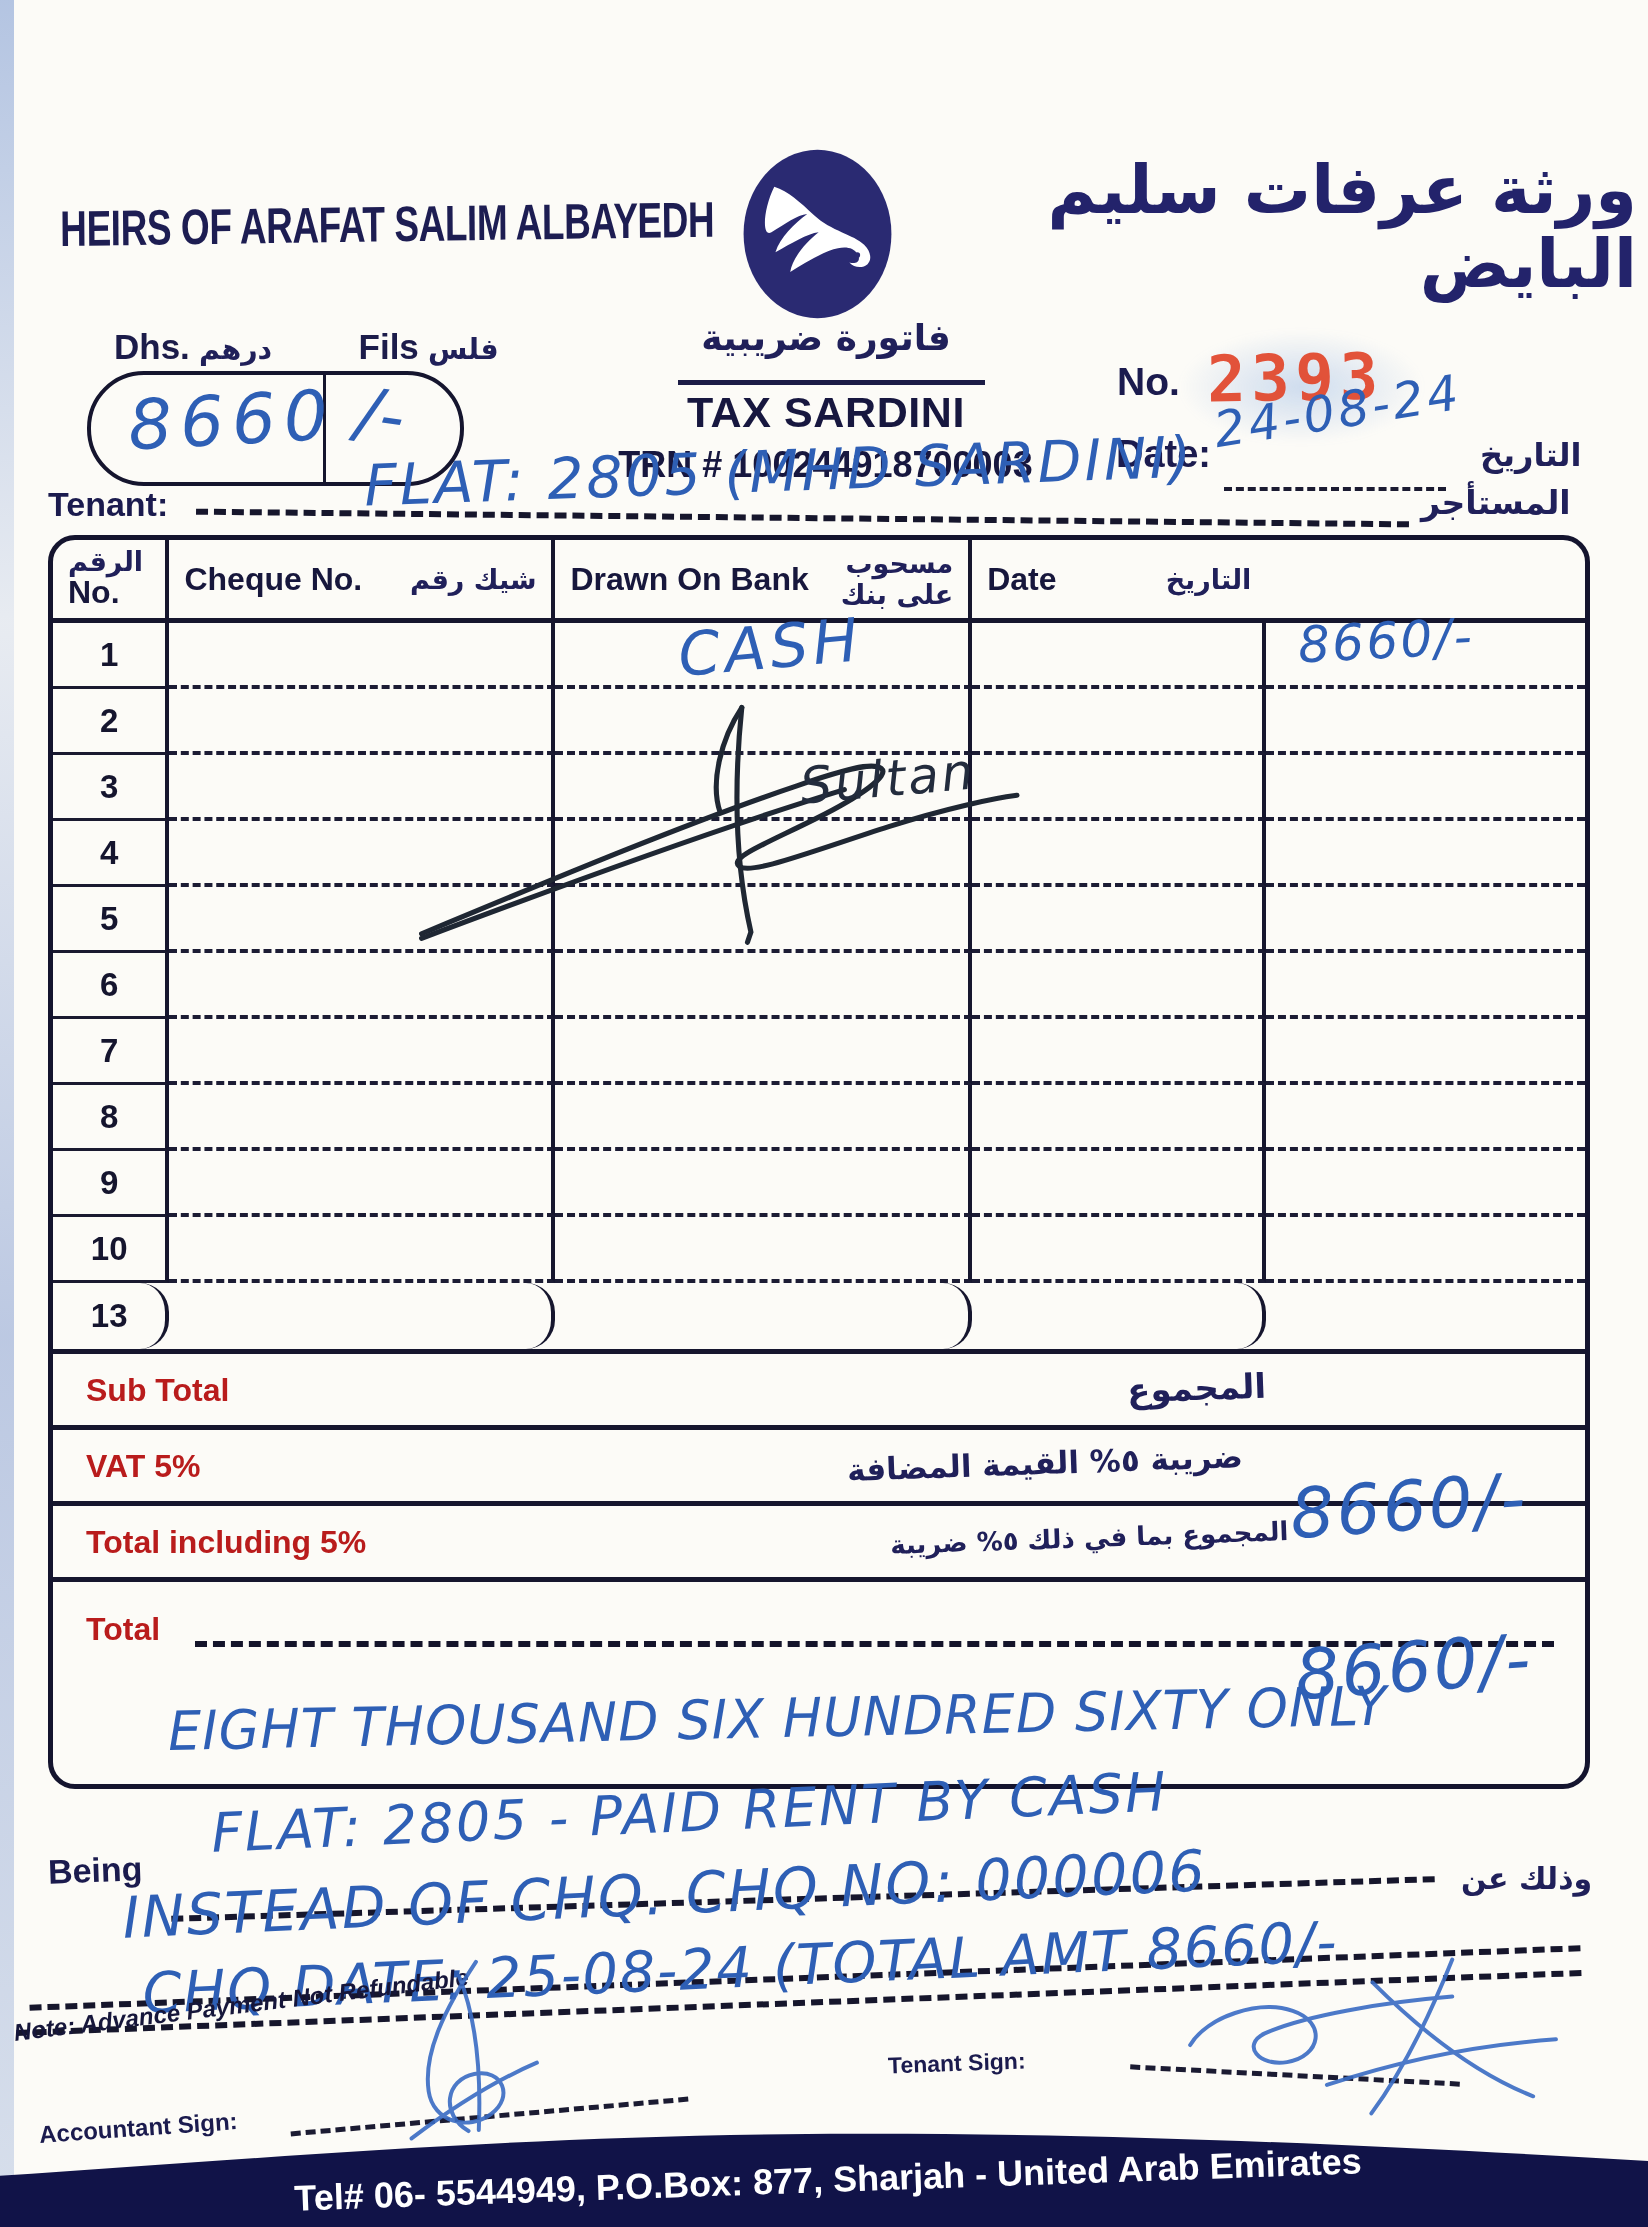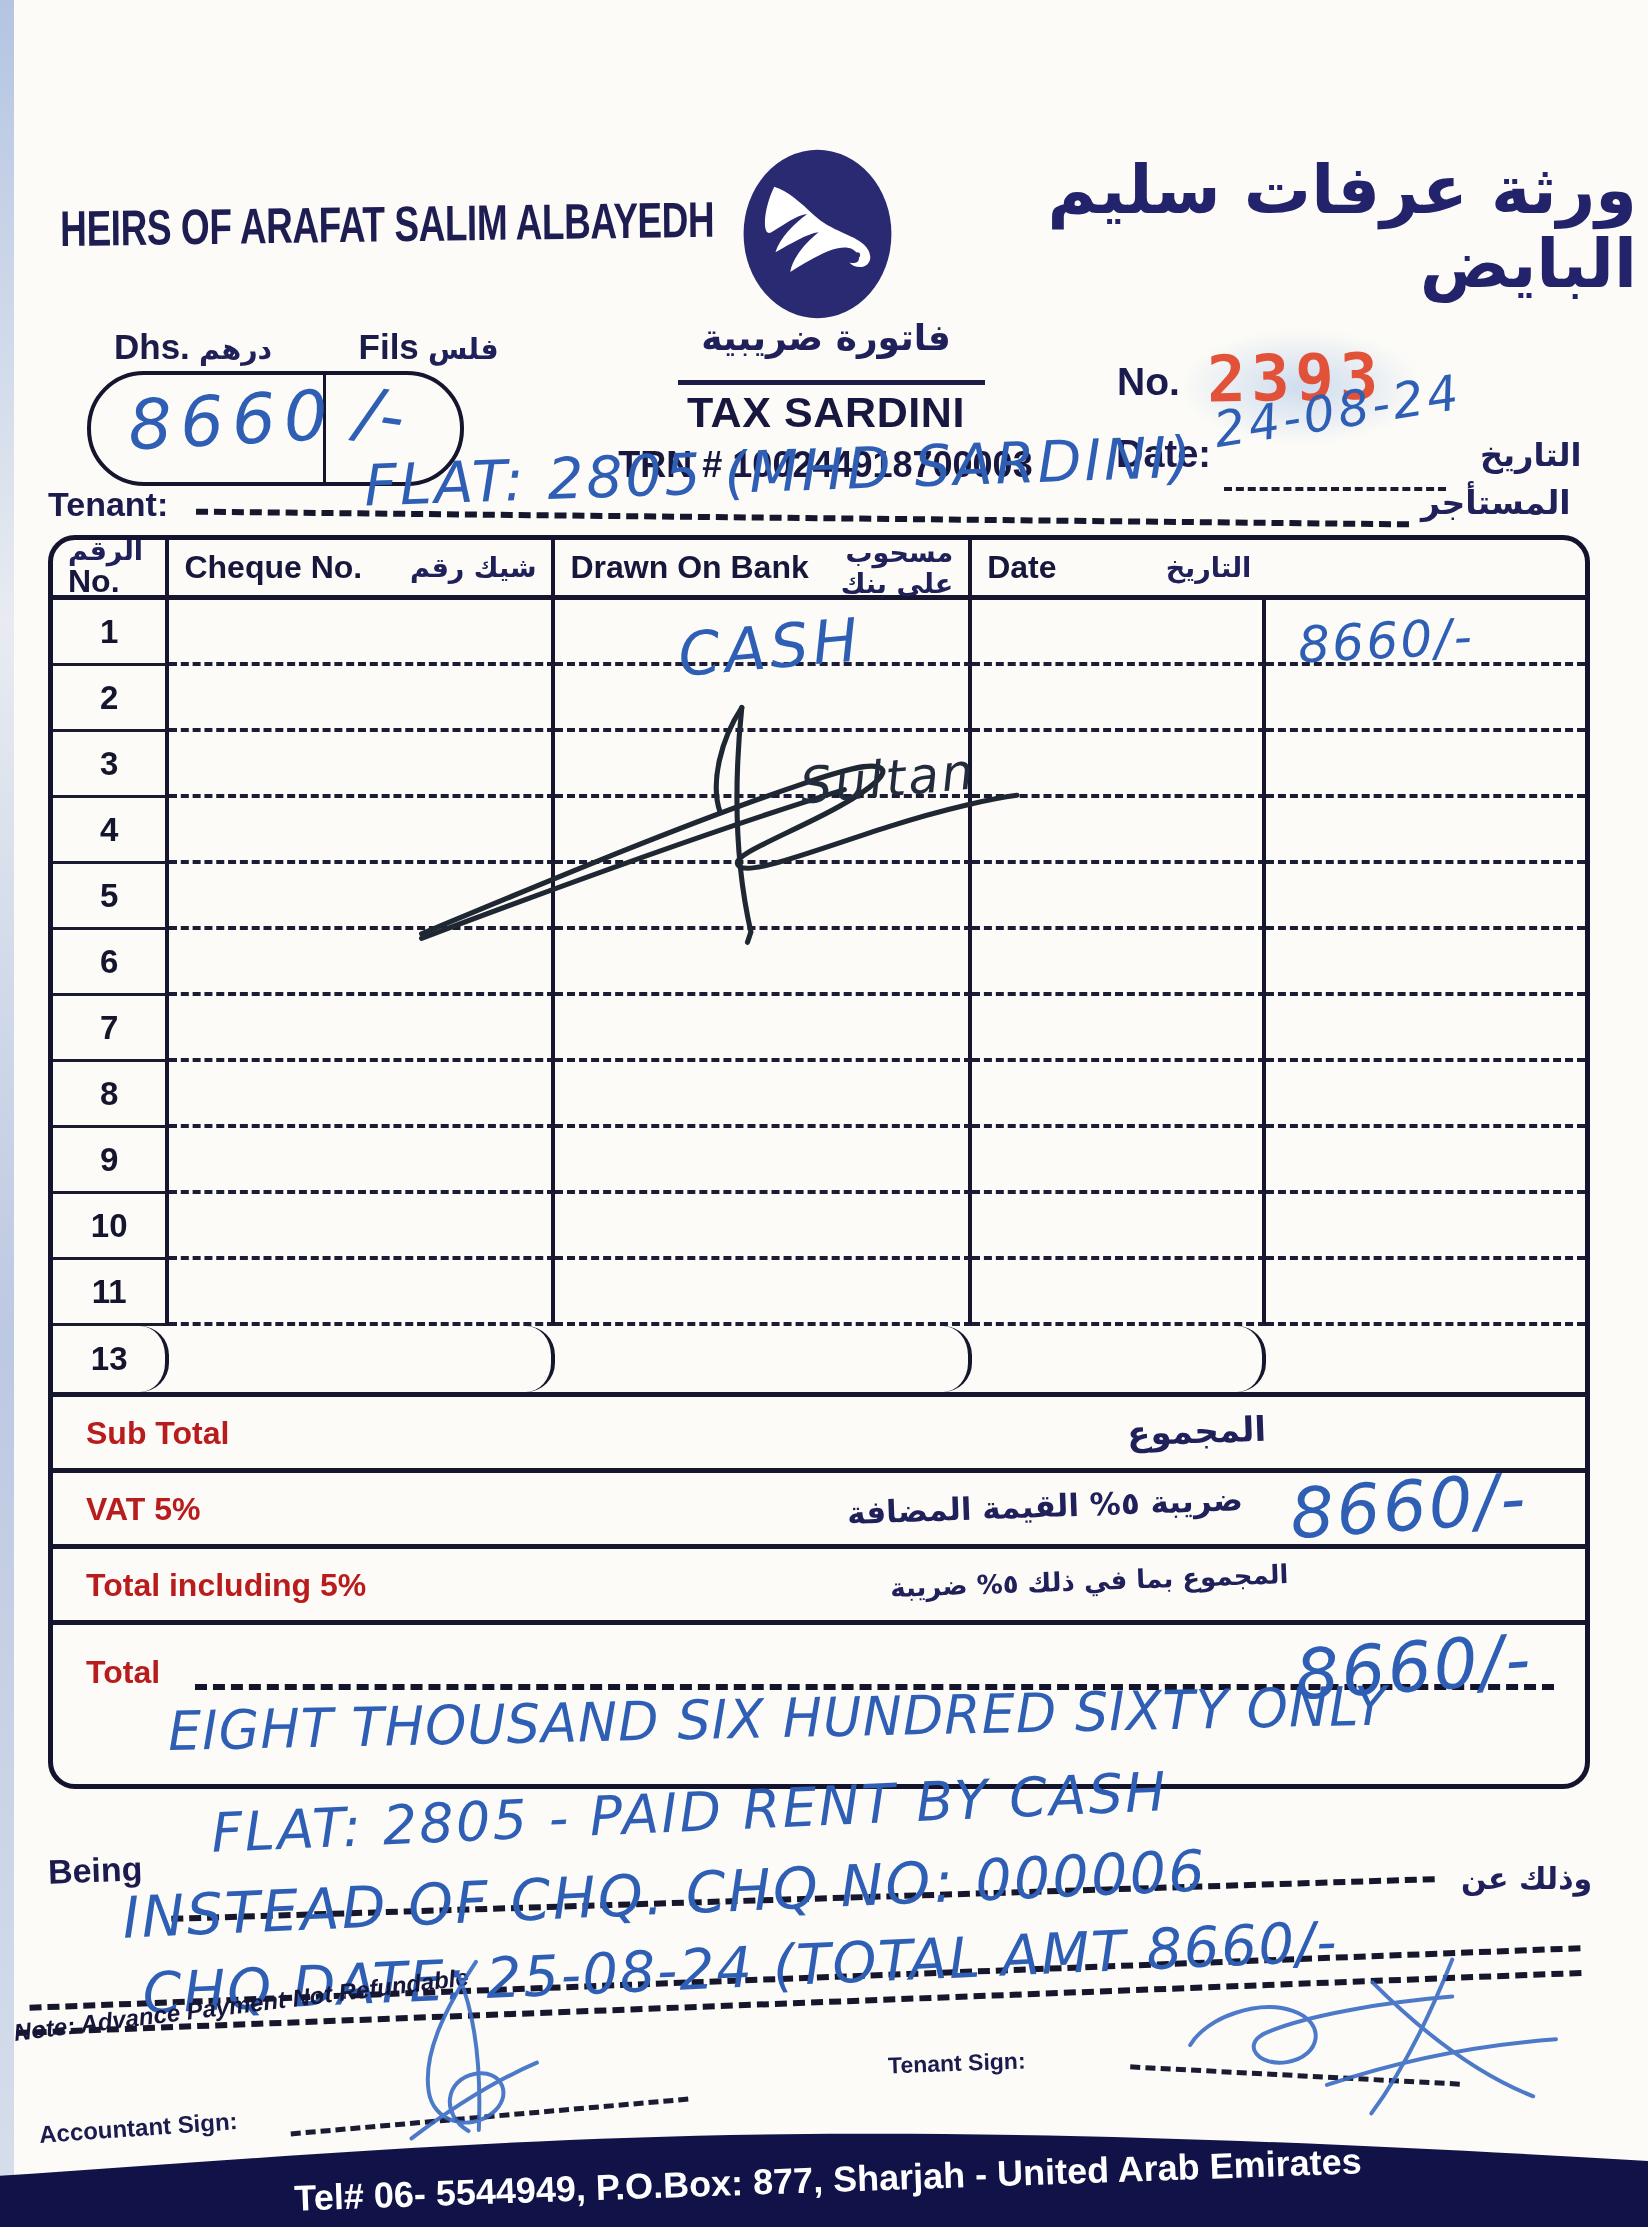--- a/index.html
+++ b/index.html
@@ -47,21 +47,21 @@
 
   
   .tenant-label{left:48px;top:485px;font-size:34px;font-weight:bold;}
   .tenant-hand{left:364px;top:438px;font-size:57px;letter-spacing:2.8px;transform:rotate(-2deg);}
   .tenant-dash{left:196px;top:515px;width:1213px;transform:rotate(.6deg);}
   .tenant-ar{left:1421px;top:483px;font-size:33px;}
 
   
   .tbl{left:48px;top:535px;width:1542px;height:1254px;border:5.7px solid #14142e;border-radius:27px;
     box-sizing:border-box;overflow:hidden;background:transparent;}
-  .thead{display:flex;height:60px;border-bottom:5.1px solid #16162e;box-sizing:border-box;}
+  .thead{display:flex;height:83px;border-bottom:5.1px solid #16162e;box-sizing:border-box;}
   .thead .hc{border-right:4px solid #16162e;display:flex;align-items:center;justify-content:space-between;
     padding:0 15px;box-sizing:border-box;}
   .thead .hc:last-child,.trow .c:last-child{border-right:none;}
   .hc .en{font-size:32px;font-weight:bold;color:#17173c;white-space:nowrap;}
   .hc .arh{font-size:27px;}
   .hc1{flex:0 0 7.6%;flex-direction:column;justify-content:center!important;align-items:flex-start!important;line-height:1.05;}
   .hc2,.cc2{flex:0 0 25.2%;}
   .hc3,.cc3{flex:0 0 27.2%;}
   .hc4,.cc4{flex:0 0 19.2%;}
   .hc5,.cc5{flex:1;}
@@ -266,29 +266,20 @@
           <div class="c cc1 c1s">
             <span>10</span>
           </div>
           <div class="c cc2 cd"></div>
           <div class="c cc3 cd"></div>
           <div class="c cc4 cd"></div>
           <div class="c cc5 cd"></div>
         </div>
         <div class="trow">
           <div class="c cc1 c1s">
-            <span>11</span>
-          </div>
-          <div class="c cc2 cd"></div>
-          <div class="c cc3 cd"></div>
-          <div class="c cc4 cd"></div>
-          <div class="c cc5 cd"></div>
-        </div>
-        <div class="trow">
-          <div class="c cc1 c1s">
             <span>13</span>
           </div>
           <div class="c cc2 cd"></div>
           <div class="c cc3 cd"></div>
           <div class="c cc4 cd"></div>
           <div class="c cc5 cd"></div>
         </div>
       </div>
 
     <div class="totrow" style="height:76px">

